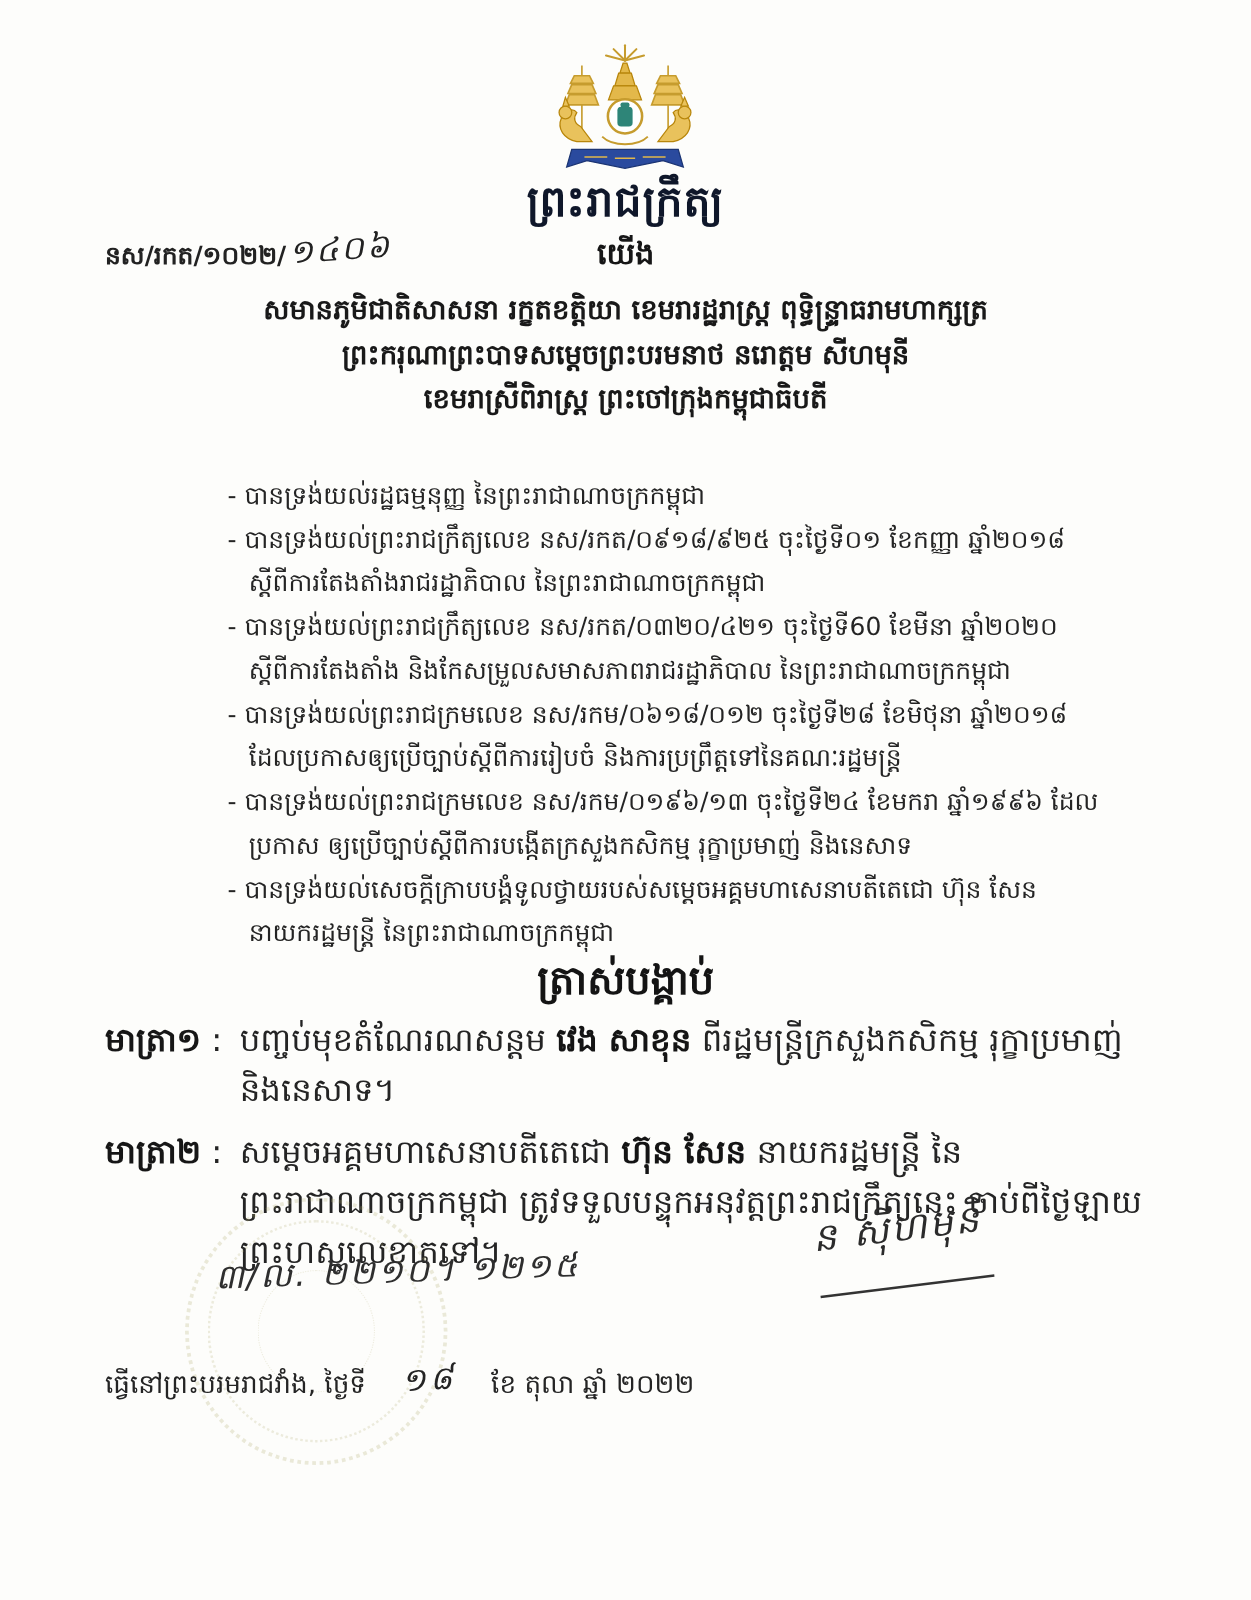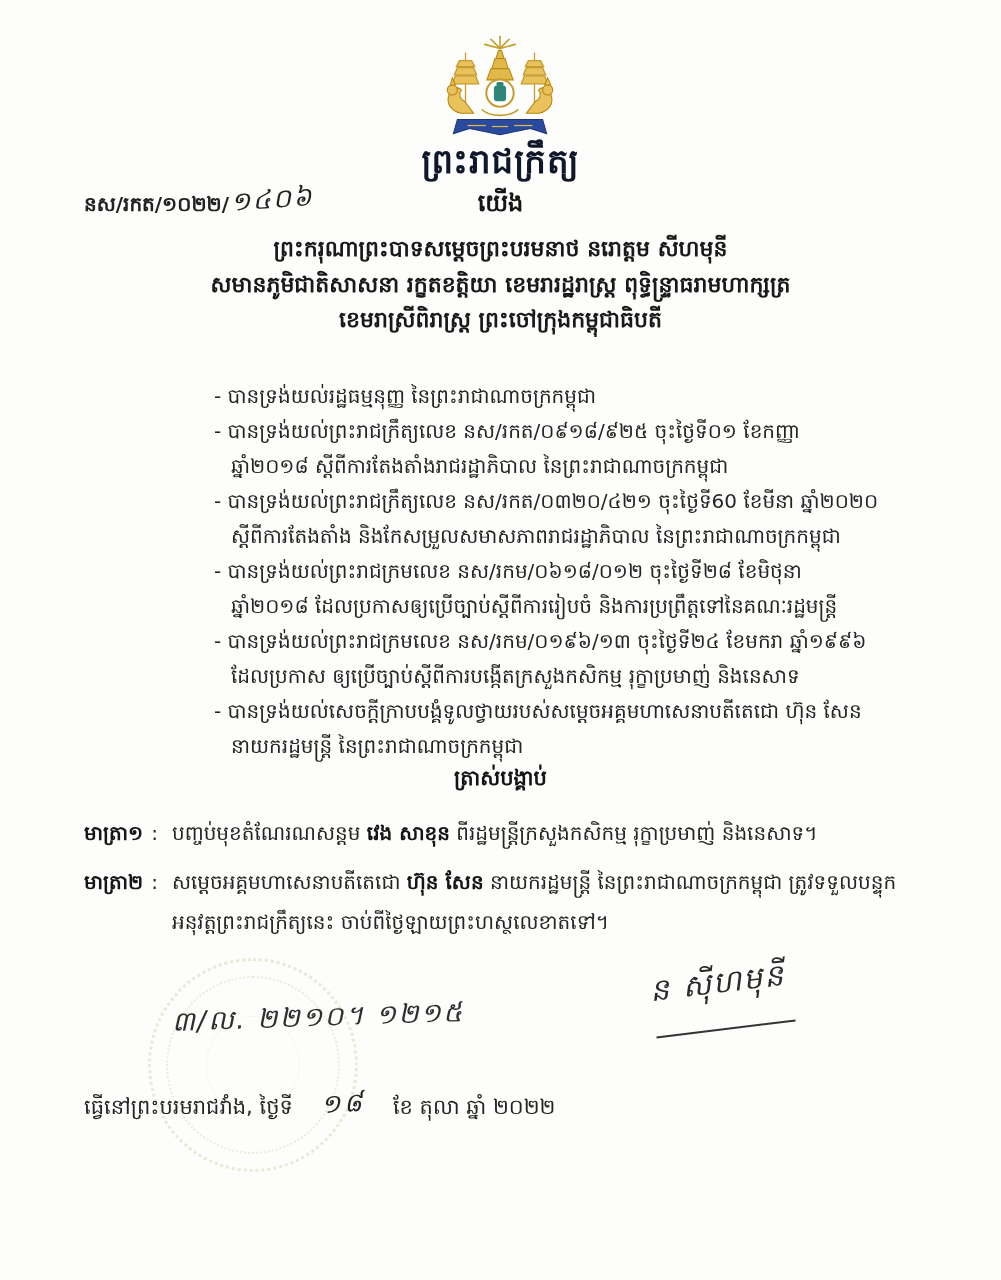--- a/index.html
+++ b/index.html
@@ -14,24 +14,24 @@
   .doc-we{position:absolute;top:188px;left:0;width:100%;text-align:center;
     font-size:24px;font-weight:700;color:#161616;}
   .ref-line{position:absolute;left:84px;top:186px;font-size:20px;font-weight:700;
     white-space:nowrap;color:#222;}
   .ref-hw{font-size:26px;font-weight:400;font-style:italic;display:inline-block;
     transform:rotate(-4deg) translateY(-3px);margin-left:2px;letter-spacing:2px;}
   .royal-title{position:absolute;top:231px;left:0;width:100%;text-align:center;
     font-weight:700;font-size:22px;line-height:35.5px;color:#191919;}
   .preamble{position:absolute;left:182px;top:379px;width:700px;font-size:20px;
     line-height:35px;color:#242424;}
-  .bullet{padding-left:17px;text-indent:-17px;margin-left:32px;}
+  .bullet{padding-left:17px;text-indent:-17px;}
   .order-heading{position:absolute;top:764px;left:0;width:100%;text-align:center;
-    font-size:21px;font-weight:700;color:#141414;}
-  .articles{position:absolute;left:84px;top:813px;width:834px;font-size:20px;
+    font-size:32px;font-weight:700;color:#141414;}
+  .articles{position:absolute;left:84px;top:813px;width:834px;font-size:26px;
     line-height:40px;color:#242424;}
   .article{display:flex;align-items:flex-start;margin-bottom:9px;}
   .article-label{font-weight:700;white-space:nowrap;color:#161616;}
   .article-colon{margin:0 14px 0 8px;}
   .article-text{flex:1;}
   .seg-bold{font-weight:700;color:#141414;}
   .signature-hw{position:absolute;left:650px;top:964px;font-size:30px;
     font-style:italic;letter-spacing:2px;transform:rotate(-7deg);color:#2b2b2b;
     white-space:nowrap;}
   .sig-underline{position:absolute;left:656px;top:1028px;width:140px;height:2px;
@@ -120,22 +120,22 @@
   </div>
 
   <div class="ref-line">
     <span>នស/រកត/១០២២/</span><span class="ref-hw">១៤០៦</span>
   </div>
 
   <div class="doc-title">ព្រះរាជក្រឹត្យ</div>
   <div class="doc-we">យើង</div>
 
   <div class="royal-title">
+      <div class="rt-line">សមានភូមិជាតិសាសនា រក្ខតខត្តិយា ខេមរារដ្ឋរាស្ត្រ ពុទ្ធិន្ទ្រាធរាមហាក្សត្រ</div>
       <div class="rt-line">ព្រះករុណាព្រះបាទសម្តេចព្រះបរមនាថ នរោត្តម សីហមុនី</div>
-      <div class="rt-line">សមានភូមិជាតិសាសនា រក្ខតខត្តិយា ខេមរារដ្ឋរាស្ត្រ ពុទ្ធិន្ទ្រាធរាមហាក្សត្រ</div>
       <div class="rt-line">ខេមរាស្រីពិរាស្ត្រ ព្រះចៅក្រុងកម្ពុជាធិបតី</div>
     </div>
 
   <div class="preamble">
       <div class="bullet">- បានទ្រង់យល់រដ្ឋធម្មនុញ្ញ នៃព្រះរាជាណាចក្រកម្ពុជា</div>
       <div class="bullet">- បានទ្រង់យល់ព្រះរាជក្រឹត្យលេខ នស/រកត/០៩១៨/៩២៥ ចុះថ្ងៃទី០១ ខែកញ្ញា ឆ្នាំ២០១៨ ស្តីពីការតែងតាំងរាជរដ្ឋាភិបាល នៃព្រះរាជាណាចក្រកម្ពុជា</div>
       <div class="bullet">- បានទ្រង់យល់ព្រះរាជក្រឹត្យលេខ នស/រកត/០៣២០/៤២១ ចុះថ្ងៃទី60 ខែមីនា ឆ្នាំ២០២០ ស្តីពីការតែងតាំង និងកែសម្រួលសមាសភាពរាជរដ្ឋាភិបាល នៃព្រះរាជាណាចក្រកម្ពុជា</div>
       <div class="bullet">- បានទ្រង់យល់ព្រះរាជក្រមលេខ នស/រកម/០៦១៨/០១២ ចុះថ្ងៃទី២៨ ខែមិថុនា ឆ្នាំ២០១៨ ដែលប្រកាសឲ្យប្រើច្បាប់ស្តីពីការរៀបចំ និងការប្រព្រឹត្តទៅនៃគណៈរដ្ឋមន្ត្រី</div>
       <div class="bullet">- បានទ្រង់យល់ព្រះរាជក្រមលេខ នស/រកម/០១៩៦/១៣ ចុះថ្ងៃទី២៤ ខែមករា ឆ្នាំ១៩៩៦ ដែលប្រកាស ឲ្យប្រើច្បាប់ស្តីពីការបង្កើតក្រសួងកសិកម្ម រុក្ខាប្រមាញ់ និងនេសាទ</div>
       <div class="bullet">- បានទ្រង់យល់សេចក្តីក្រាបបង្គំទូលថ្វាយរបស់សម្តេចអគ្គមហាសេនាបតីតេជោ ហ៊ុន សែន នាយករដ្ឋមន្ត្រី នៃព្រះរាជាណាចក្រកម្ពុជា</div>

